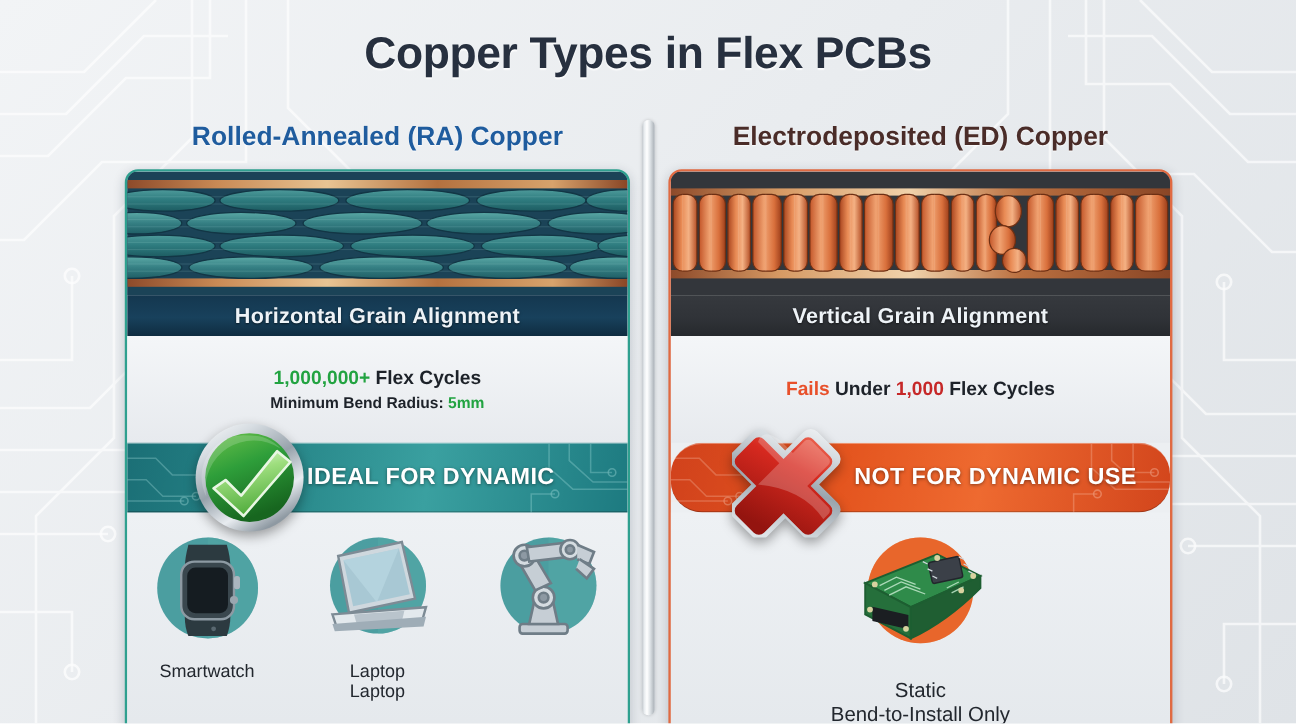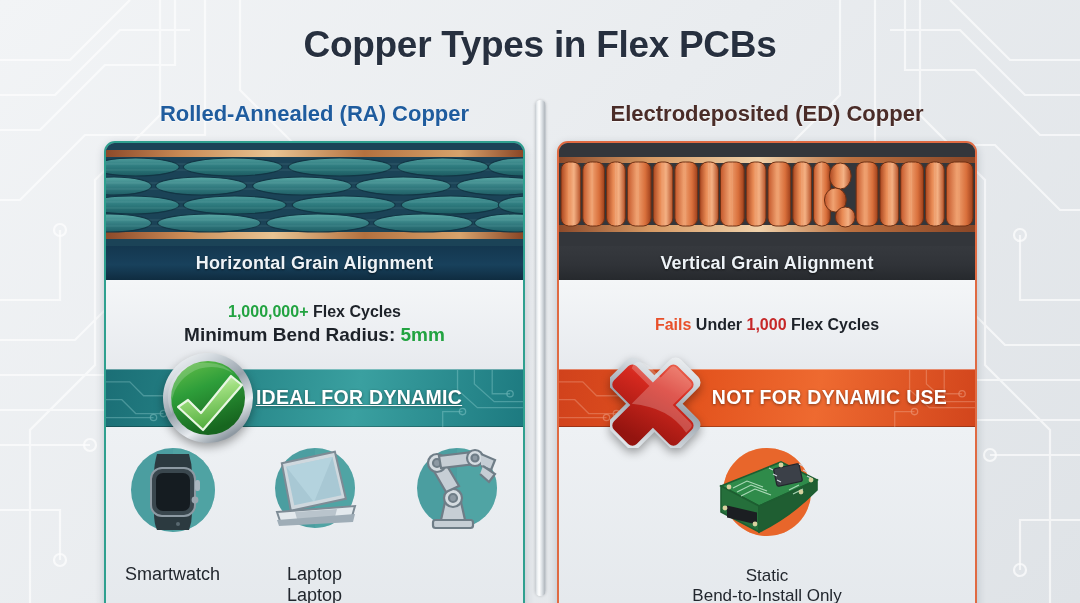--- a/index.html
+++ b/index.html
@@ -100,51 +100,52 @@
 
   
   .stats {
     height: 89px;
     background: linear-gradient(#f4f6f8, #e7eaee);
     display: flex; flex-direction: column;
     align-items: center; justify-content: center;
     gap: 3px;
   }
   .stat-line1 { font-size: 16px; font-weight: bold; color: #1d2229; white-space: nowrap; }
-  .stat-line2 { font-size: 19px; font-weight: bold; color: #1d2229; white-space: nowrap; }
+  .stat-line2 { font-size: 13px; font-weight: bold; color: #1d2229; white-space: nowrap; }
   .hl-green { color: #22a341; }
   .hl-orange { color: #e8502a; }
   .hl-red { color: #c62828; }
 
   
   .banner {
     position: relative;
     height: 58px;
     display: flex; align-items: center;
     border-top: 1px solid rgba(255,255,255,0.35);
     border-bottom: 1px solid rgba(0,0,0,0.25);
   }
   .banner.good {
     background: linear-gradient(100deg, #1b6f76 0%, #2a8a8c 35%, #3aa0a0 60%, #1d7a80 100%);
   }
   .banner.bad {
     background: linear-gradient(100deg, #d1421c 0%, #e4551f 35%, #ee6a30 62%, #d2451c 100%);
+    border-radius: 26px;
   }
   .banner-circuits { position: absolute; inset: 0; opacity: 0.45; pointer-events: none; }
 
   .banner-text {
     position: relative;
     color: #ffffff;
     font-weight: bold;
     font-size: 19.5px;
     line-height: 1.08;
     letter-spacing: 0.3px;
     text-shadow: 0 1px 3px rgba(0,0,0,0.45);
   }
-  .banner.good .banner-text { margin-left: 148px; width: 210px; text-align: center; text-decoration: underline; }
+  .banner.good .banner-text { margin-left: 148px; width: 210px; text-align: center; }
   .banner.bad  .banner-text { margin-left: 148px; width: 245px; text-align: center; }
 
   
   .medallion {
     position: absolute;
     z-index: 5;
     pointer-events: none;
     filter: drop-shadow(0 4px 5px rgba(0,0,0,0.35));
   }
   .medallion.check { left: 160px; top: 350px; width: 96px; height: 96px; }
@@ -158,23 +159,23 @@
     padding-top: 13px;
   }
   .apps.triple { gap: 14px; }
 
   .app {
     width: 128px;
     display: flex; flex-direction: column; align-items: center;
   }
   .app .art { width: 104px; height: 104px; }
   .app .cap {
-    margin-top: 20px;
+    margin-top: 7px;
     text-align: center;
-    font-size: 18px;
+    font-size: 15px;
     font-weight: normal;
     color: #22272e;
     line-height: 1.16;
   }
   .app.single { width: 260px; }
   .app.single .art { width: 128px; height: 124px; }
   .app.single .cap { font-size: 17px; margin-top: 2px; }
 </style>
 </head>
 <body>

